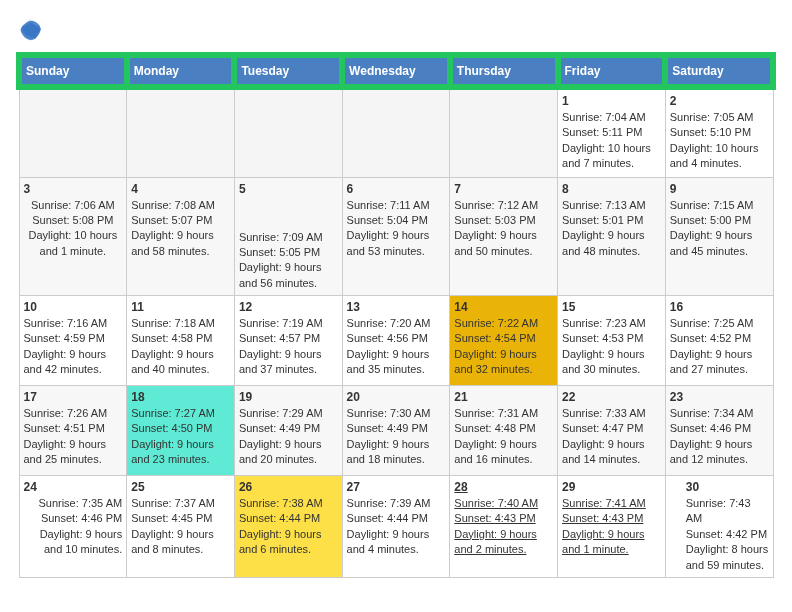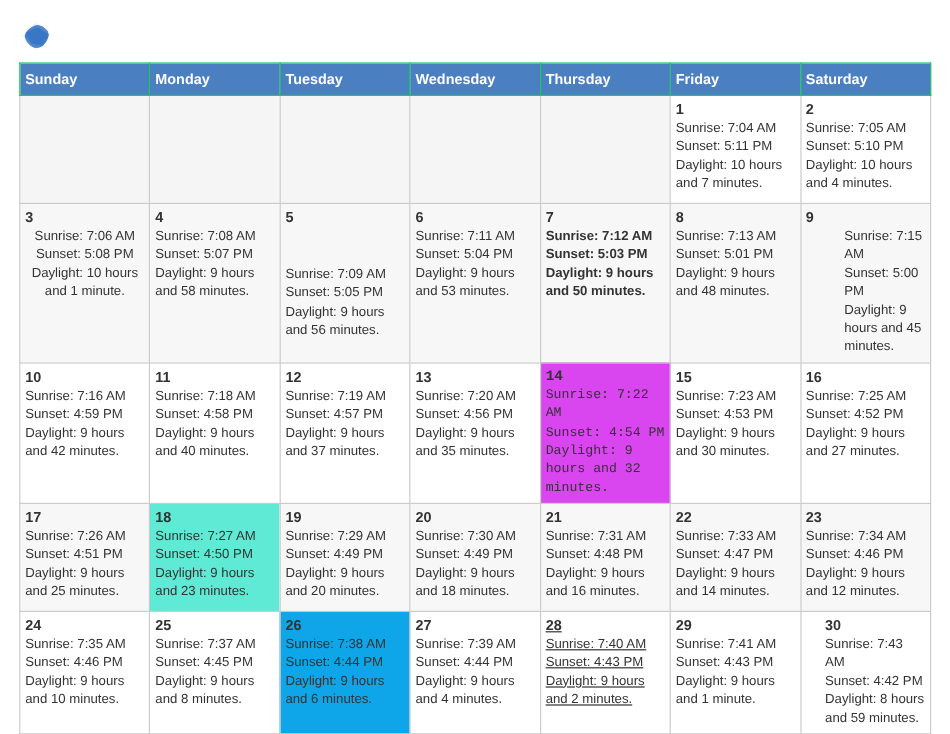--- a/index.html
+++ b/index.html
@@ -51,21 +51,21 @@
       border-collapse: collapse;
       table-layout: fixed;
     }
     th {
       background: #4a7fc1;
       color: #fff;
       font-size: 12px;
       font-weight: bold;
       padding: 6px 4px;
       text-align: left;
-      border: 1px solid #22c55e;
+      border: 6px solid #22c55e;
     }
     td {
       vertical-align: top;
       border: 1px solid #ccc;
       padding: 4px 4px;
       font-size: 10px;
       color: #333;
       height: 90px;
     }
     td.empty {
@@ -163,33 +163,33 @@
 Daylight: 9 hours and 56 minutes.</div>
         </td>
         <td style="background: rgb(247, 247, 247);">
           <span class="day-num">6</span>
           <div class="day-info" style="white-space: pre-line;">Sunrise: 7:11 AM
 Sunset: 5:04 PM
 Daylight: 9 hours and 53 minutes.</div>
         </td>
         <td style="background: rgb(247, 247, 247);">
           <span class="day-num">7</span>
-          <div class="day-info" style="white-space: pre-line; font-weight: bold;">Sunrise: 7:12 AM
+          <div class="day-info" style="white-space: pre-line;">Sunrise: 7:12 AM
 Sunset: 5:03 PM
 Daylight: 9 hours and 50 minutes.</div>
         </td>
         <td style="background: rgb(247, 247, 247);">
           <span class="day-num">8</span>
           <div class="day-info" style="white-space: pre-line;">Sunrise: 7:13 AM
 Sunset: 5:01 PM
 Daylight: 9 hours and 48 minutes.</div>
         </td>
         <td style="background: rgb(247, 247, 247);">
           <span class="day-num">9</span>
-          <div class="day-info" style="white-space: pre-line; margin-left: 32px;">Sunrise: 7:15 AM
+          <div class="day-info" style="white-space: pre-line;">Sunrise: 7:15 AM
 Sunset: 5:00 PM
 Daylight: 9 hours and 45 minutes.</div>
         </td>
       </tr>
       <tr>
         <td style="background: rgb(255, 255, 255);">
           <span class="day-num">10</span>
           <div class="day-info" style="white-space: pre-line;">Sunrise: 7:16 AM
 Sunset: 4:59 PM
 Daylight: 9 hours and 42 minutes.</div>
@@ -205,21 +205,21 @@
           <div class="day-info" style="white-space: pre-line;">Sunrise: 7:19 AM
 Sunset: 4:57 PM
 Daylight: 9 hours and 37 minutes.</div>
         </td>
         <td style="background: rgb(255, 255, 255);">
           <span class="day-num">13</span>
           <div class="day-info" style="white-space: pre-line;">Sunrise: 7:20 AM
 Sunset: 4:56 PM
 Daylight: 9 hours and 35 minutes.</div>
         </td>
-        <td style="background: #d946ef; font-family: Liberation Mono, monospace;">
+        <td style="background: #eab308;">
           <span class="day-num">14</span>
           <div class="day-info" style="white-space: pre-line;">Sunrise: 7:22 AM
 Sunset: 4:54 PM
 Daylight: 9 hours and 32 minutes.</div>
         </td>
         <td style="background: rgb(255, 255, 255);">
           <span class="day-num">15</span>
           <div class="day-info" style="white-space: pre-line;">Sunrise: 7:23 AM
 Sunset: 4:53 PM
 Daylight: 9 hours and 30 minutes.</div>
@@ -271,51 +271,51 @@
         <td style="background: rgb(247, 247, 247);">
           <span class="day-num">23</span>
           <div class="day-info" style="white-space: pre-line;">Sunrise: 7:34 AM
 Sunset: 4:46 PM
 Daylight: 9 hours and 12 minutes.</div>
         </td>
       </tr>
       <tr>
         <td style="background: rgb(255, 255, 255);">
           <span class="day-num">24</span>
-          <div class="day-info" style="white-space: pre-line;">Sunrise: 7:35 AM
+          <div class="day-info" style="white-space: pre-line; text-align: right;">Sunrise: 7:35 AM
 Sunset: 4:46 PM
 Daylight: 9 hours and 10 minutes.</div>
         </td>
         <td style="background: rgb(255, 255, 255);">
           <span class="day-num">25</span>
           <div class="day-info" style="white-space: pre-line;">Sunrise: 7:37 AM
 Sunset: 4:45 PM
 Daylight: 9 hours and 8 minutes.</div>
         </td>
-        <td style="background: #0ea5e9;">
+        <td style="background: #fde047;">
           <span class="day-num">26</span>
           <div class="day-info" style="white-space: pre-line;">Sunrise: 7:38 AM
 Sunset: 4:44 PM
 Daylight: 9 hours and 6 minutes.</div>
         </td>
         <td style="background: rgb(255, 255, 255);">
           <span class="day-num">27</span>
           <div class="day-info" style="white-space: pre-line;">Sunrise: 7:39 AM
 Sunset: 4:44 PM
 Daylight: 9 hours and 4 minutes.</div>
         </td>
         <td style="background: rgb(255, 255, 255); text-decoration: underline;">
           <span class="day-num">28</span>
           <div class="day-info" style="white-space: pre-line;">Sunrise: 7:40 AM
 Sunset: 4:43 PM
 Daylight: 9 hours and 2 minutes.</div>
         </td>
         <td style="background: rgb(255, 255, 255);">
           <span class="day-num">29</span>
-          <div class="day-info" style="white-space: pre-line;">Sunrise: 7:41 AM
+          <div class="day-info" style="white-space: pre-line; text-decoration: underline;">Sunrise: 7:41 AM
 Sunset: 4:43 PM
 Daylight: 9 hours and 1 minute.</div>
         </td>
         <td style="background: rgb(255, 255, 255); padding-left: 20px;">
           <span class="day-num">30</span>
           <div class="day-info" style="white-space: pre-line;">Sunrise: 7:43 AM
 Sunset: 4:42 PM
 Daylight: 8 hours and 59 minutes.</div>
         </td>
       </tr>

